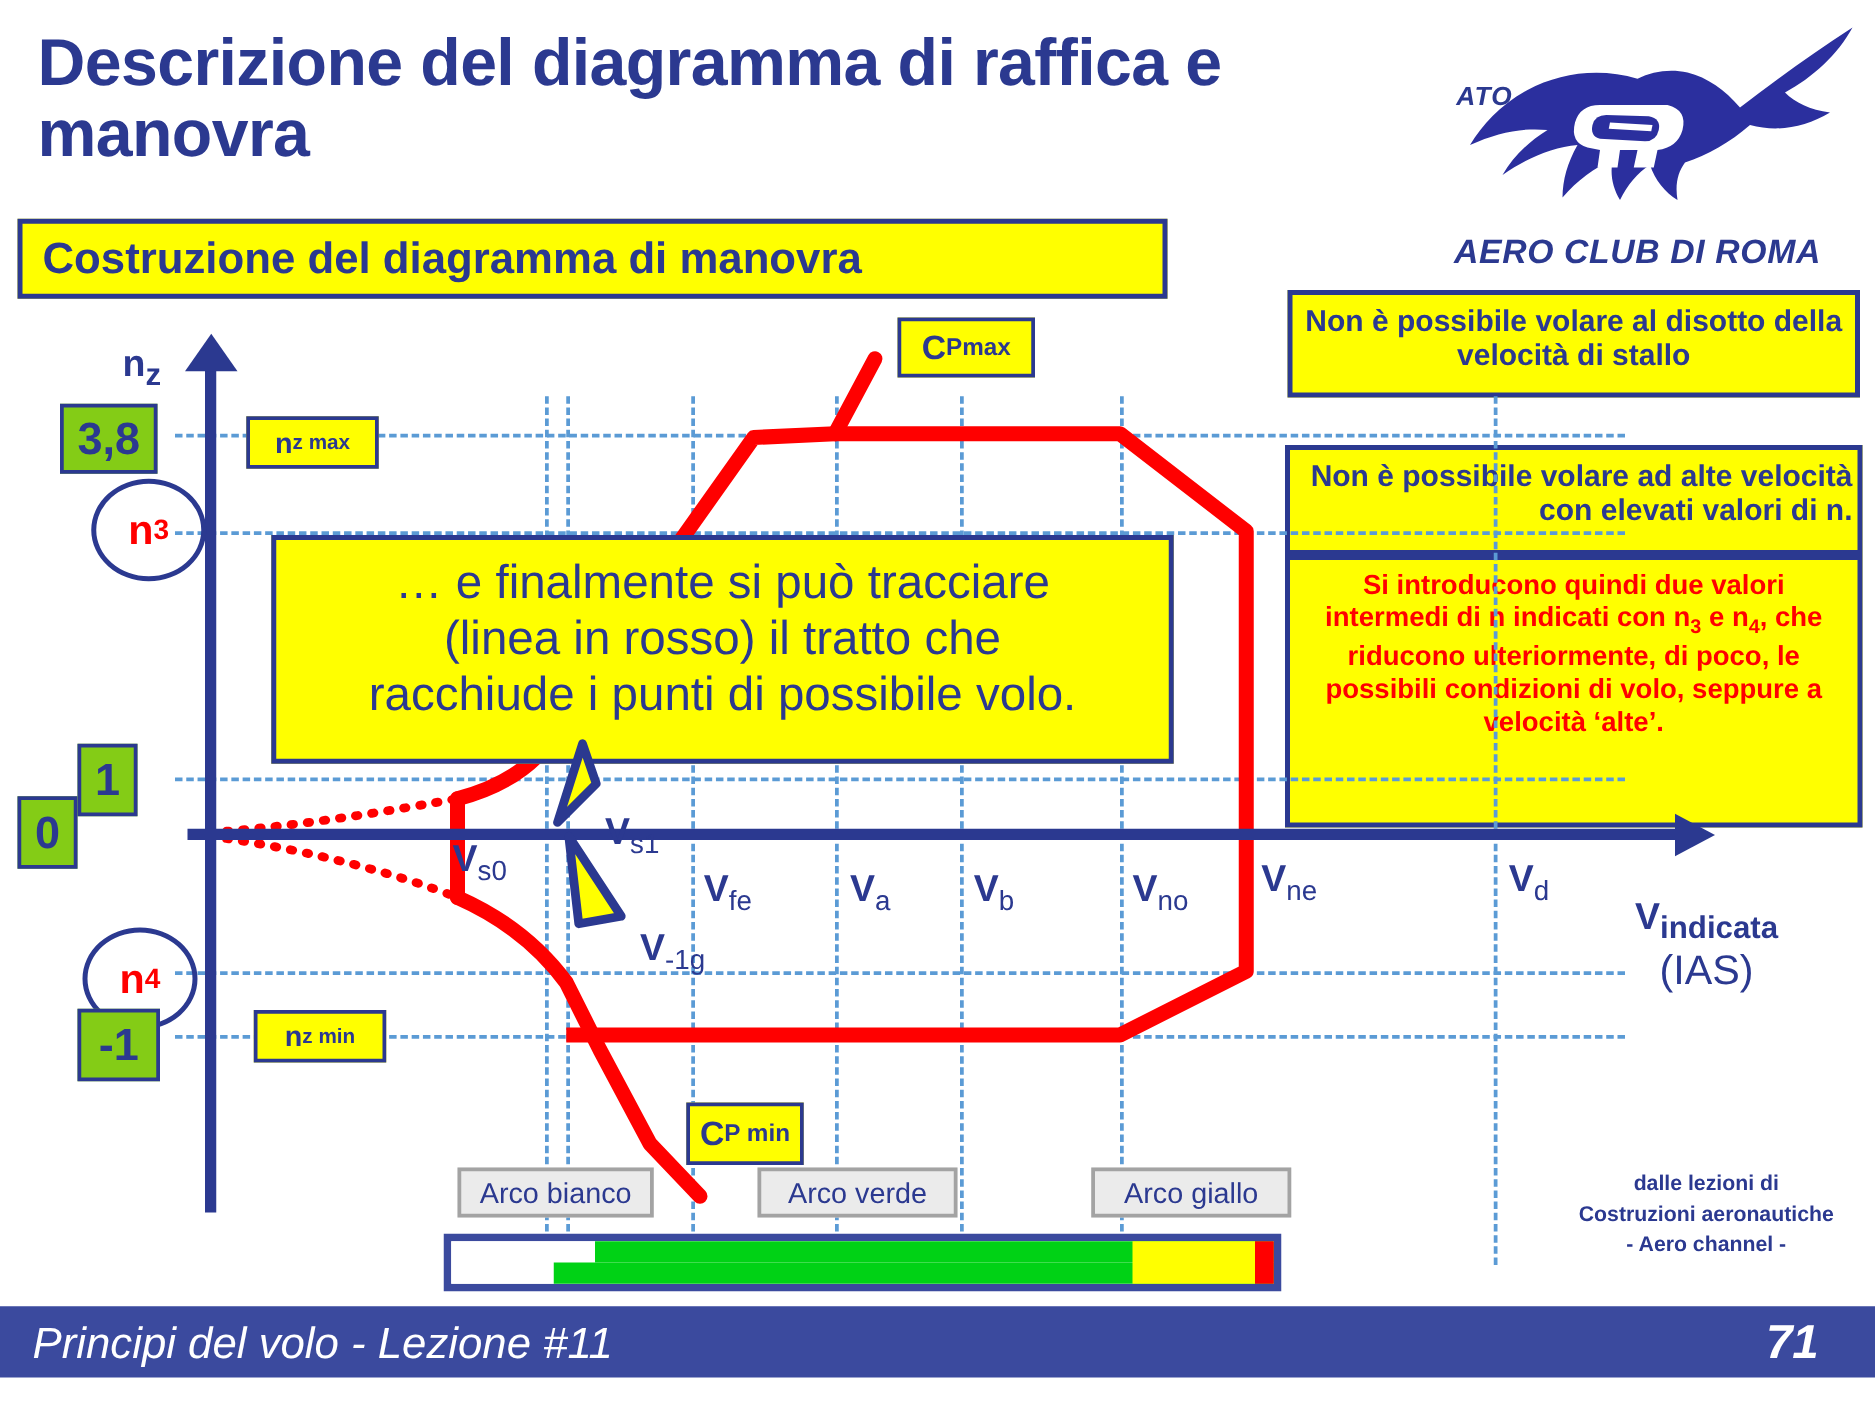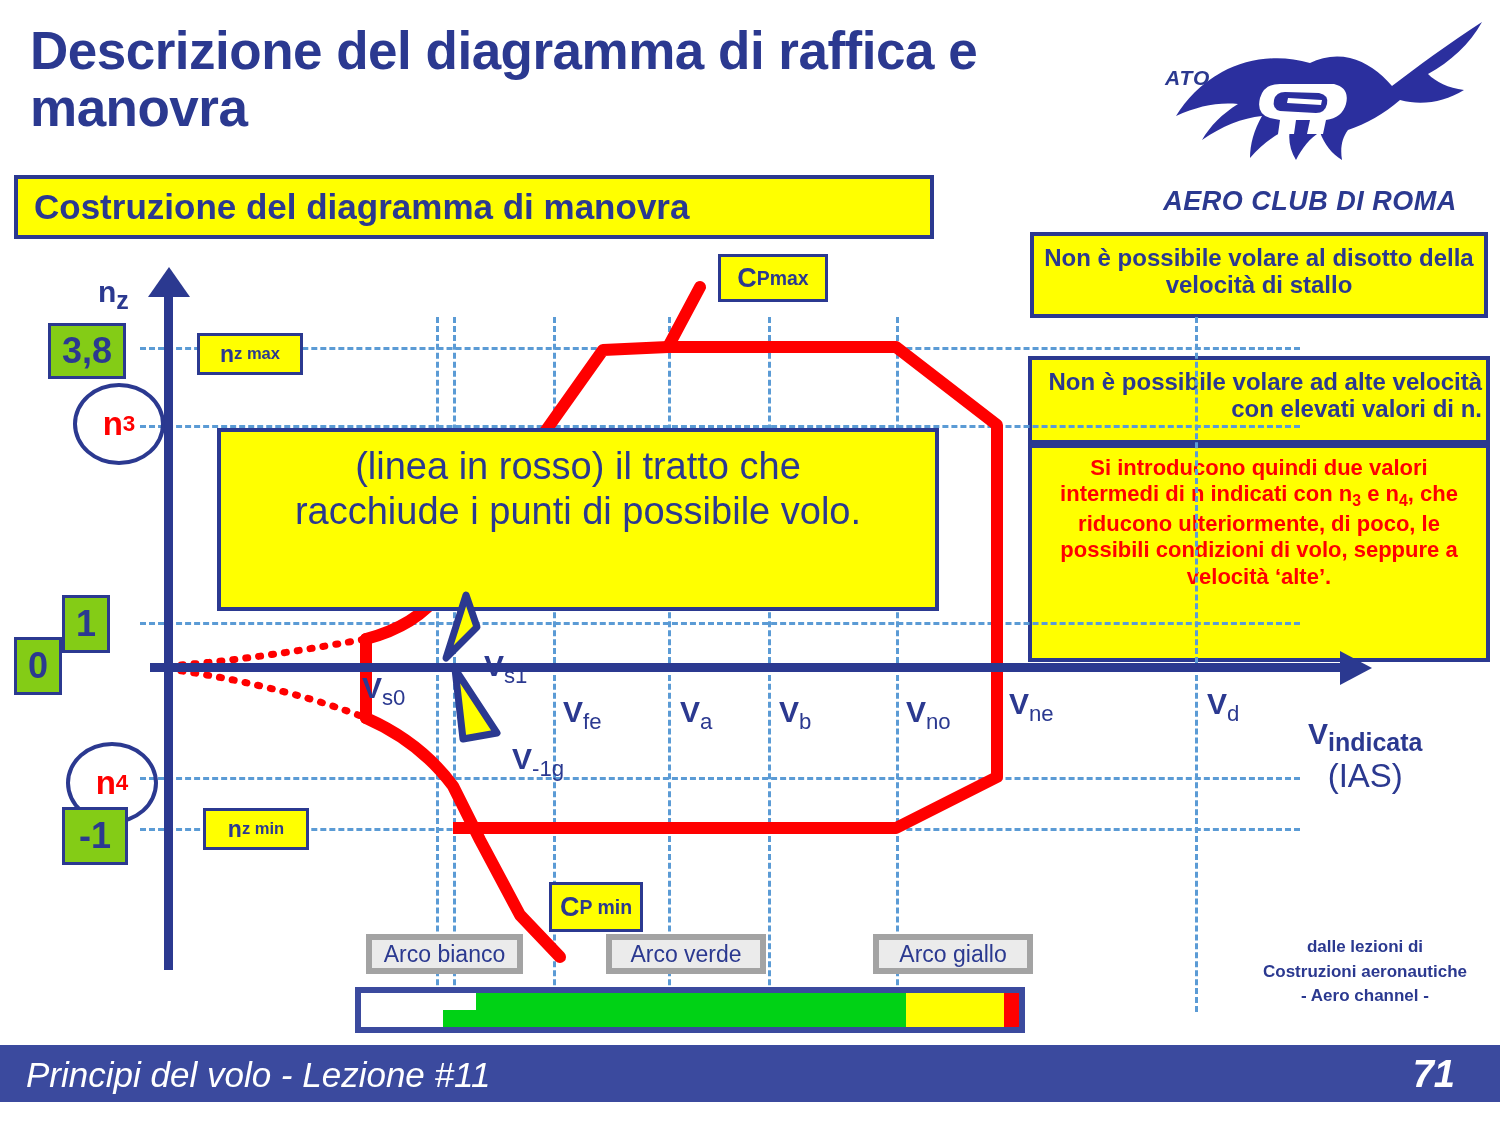--- a/index.html
+++ b/index.html
@@ -70,21 +70,21 @@
   
   .vlab{position:absolute;color:#2b3990;font-size:30px;font-weight:bold;
         white-space:nowrap;}
   .vlab sub{font-size:0.74em;font-weight:normal;margin-top:30px;}
   #iaslab{position:absolute;color:#2b3990;font-size:30px;font-weight:bold;
           text-align:center;white-space:nowrap;}
   #iaslab .ias{font-weight:normal;font-size:33px;display:block;}
   #nzlab{position:absolute;color:#2b3990;font-size:30px;font-weight:bold;}
 
   
-  .arclab{position:absolute;background:#ebebeb;border:6px solid #a3a3a3;
+  .arclab{position:absolute;background:#ebebeb;border:3px solid #a3a3a3;
           color:#2b3990;font-size:23px;display:flex;align-items:center;
           justify-content:center;box-sizing:border-box;}
 
   
   #cbar{position:absolute;border:6px solid #3b4a9e;box-sizing:border-box;
         background:#fff;}
 
   
   #footer{left:0;top:1045px;width:1500px;height:57px;background:#3b4a9e;}
   #footer-title{position:absolute;left:26px;top:10px;color:#fff;font-size:35px;
@@ -204,20 +204,21 @@
   <div class="ytag" style="left:718px;top:-1px;width:110px;height:48px;font-size:27px;">
     <span>C</span>
       <sub>Pmax</sub>
   </div>
   <div class="ytag" style="left:549px;top:627px;width:94px;height:50px;font-size:27px;">
     <span>C</span>
       <sub>P min</sub>
   </div>
 
   <div id="note">
+    <div>… e finalmente si può tracciare</div>
     <div>(linea in rosso) il tratto che</div>
     <div>racchiude i punti di possibile volo.</div>
   </div>
 
   <div class="vlab" style="left:362px;top:416px;">
     <span>V</span><sub>s0</sub>
   </div>
   <div class="vlab" style="left:484px;top:394px;">
     <span>V</span><sub>s1</sub>
   </div>

